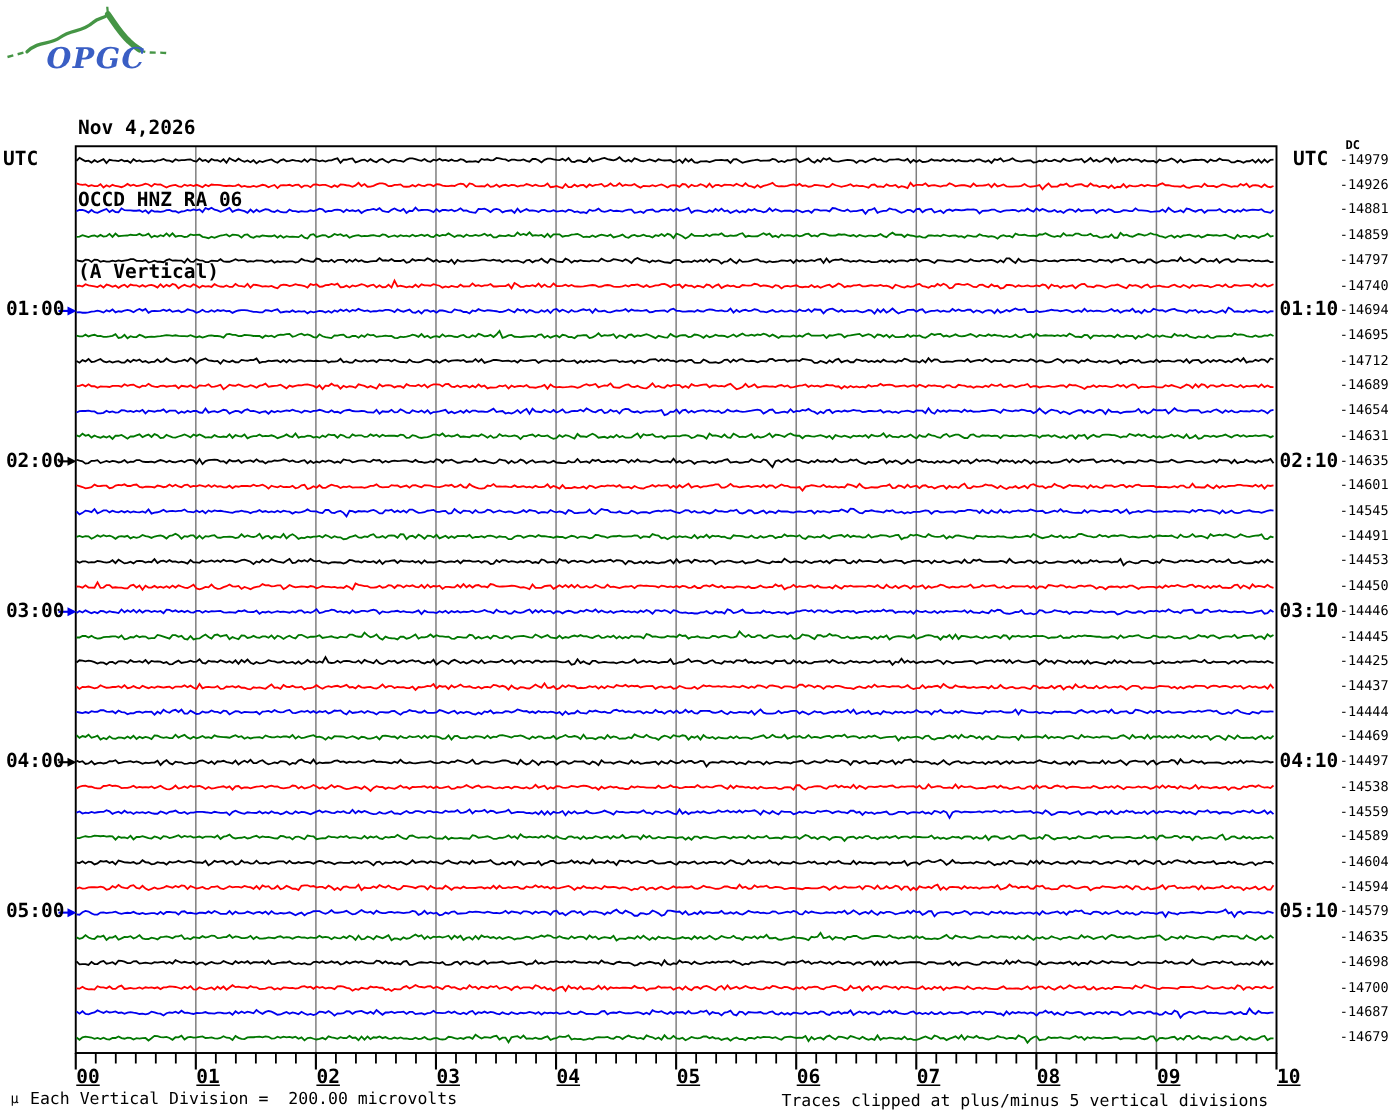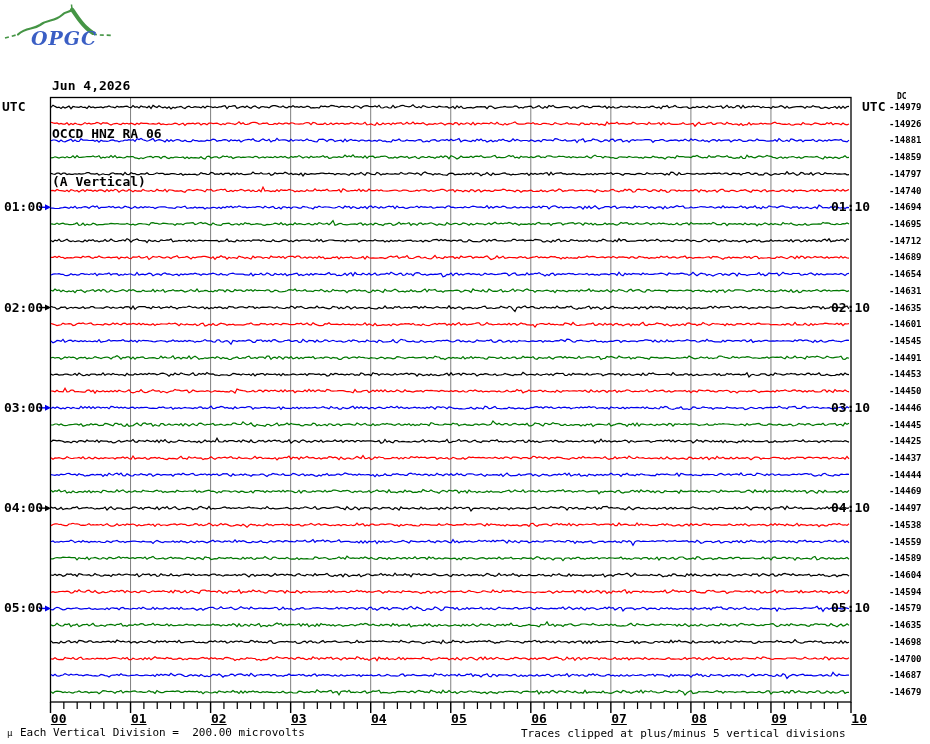--- a/index.html
+++ b/index.html
@@ -4,22 +4,22 @@
 <style>
   html,body{margin:0;padding:0;background:#ffffff;}
   #stage{position:relative;width:930px;height:744px;background:#ffffff;overflow:hidden;
          font-family:"DejaVu Sans Mono", monospace;color:#000;}
   #gfx{position:absolute;left:0;top:0;}
   .abs{position:absolute;white-space:pre;}
   .hdr{left:52px;font-weight:bold;font-size:13px;line-height:16px;}
   .utc{font-weight:bold;font-size:13px;}
   .time-lbl{font-weight:bold;font-size:13px;height:14px;}
   .time-left{left:0;width:47px;text-align:center;}
-  .time-right{left:831px;width:60px;text-align:left;}
-  .dc-val{left:889px;width:41px;font-size:9px;font-weight:bold;text-align:left;}
+  .time-right{left:853px;width:60px;text-align:left;}
+  .dc-val{left:889px;width:41px;font-size:9px;font-weight:normal;text-align:center;}
   .x-lbl{width:32px;text-align:right;font-weight:bold;font-size:13px;text-decoration:underline;}
   .foot-small{font-size:11px;}
   .foot-bold{font-weight:bold;font-size:13px;}
   .micro{font-size:9px;}
   .dc-tag{font-size:8px;font-weight:bold;}
   #logo-text{font-family:"DejaVu Serif", serif;font-style:italic;font-weight:bold;
              font-size:19px;letter-spacing:1px;}
 </style>
 </head>
 <body>
@@ -29,21 +29,21 @@
   <svg id="logo" class="abs" style="left:0;top:0;" width="140" height="58" viewBox="0 0 140 58">
     <path d="M5,38 L18,34.5" fill="none" stroke="#459545" stroke-width="1.6" stroke-dasharray="4,3"></path>
     <path d="M18,34.5 C26,27 33,30 40,25 C48,19 54,22 62,15 C66,11 69,13 72,9.5" fill="none" stroke="#459545" stroke-width="2.2" stroke-linecap="round"></path>
     <path d="M72,9.5 C76,15 80,22 86,27.5 C89,30.5 91.5,32 93,33" fill="none" stroke="#459545" stroke-width="4" stroke-linecap="round"></path>
     <path d="M71.5,4.5 L72,10" fill="none" stroke="#459545" stroke-width="1.5"></path>
     <path d="M93,33.5 C99,36 105,34.5 112,35.5" fill="none" stroke="#459545" stroke-width="1.6" stroke-dasharray="4,3"></path>
     <text id="logo-text" x="31" y="45" fill="#3a5ec4">OPGC</text>
   </svg>
 
   <div class="abs hdr" style="top:46px;">
-    <div>Jun 4,2026</div>
+    <div>Nov 4,2026</div>
     <div>OCCD HNZ RA 06</div>
     <div>(A Vertical)</div>
   </div>
 
   <div class="abs utc" style="left:2px;top:99px;">UTC</div>
   <div class="abs utc" style="left:862px;top:99px;">UTC</div>
   <div class="abs dc-tag" style="left:897px;top:92px;">DC</div>
 
   <svg id="gfx" width="930" height="744" viewBox="0 0 930 744">
       <g>

